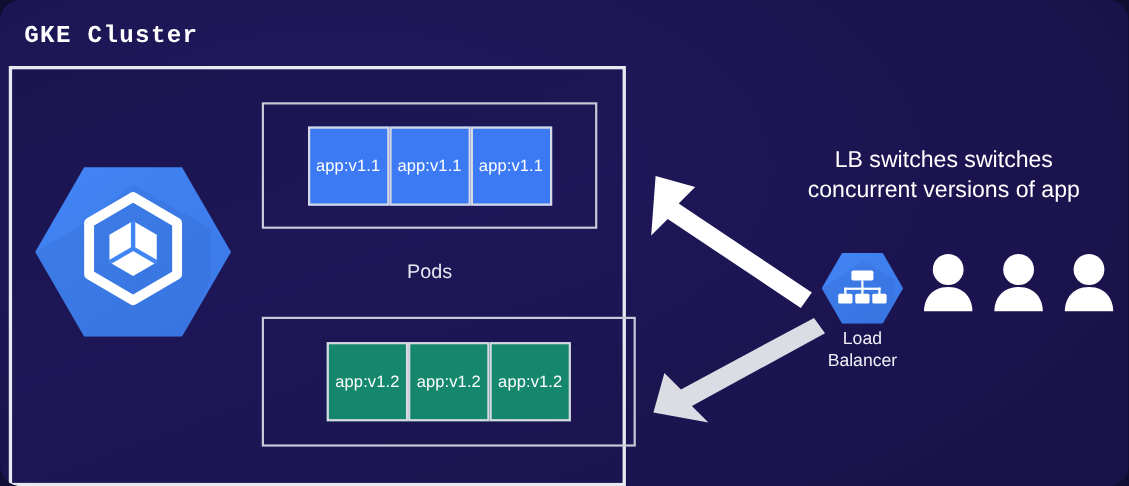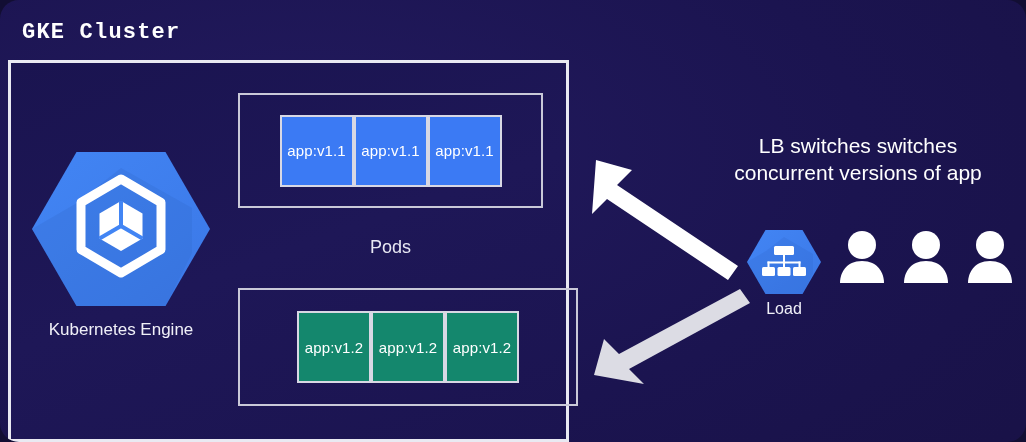--- a/index.html
+++ b/index.html
@@ -189,21 +189,20 @@
         <polygon points="44.5,4 133.5,4 178,81 133.5,158 44.5,158 0,81" fill="url(#gkeHexGrad)"></polygon>
         <polygon points="89,20 160,60 160,105 133.5,158 44.5,158 0,81 45,55" fill="#2f66c9" opacity="0.25"></polygon>
         <g transform="translate(89,78)">
           <polygon points="0,-47 40,-23.5 40,23.5 0,47 -40,23.5 -40,-23.5" fill="none" stroke="#ffffff" stroke-width="9" stroke-linejoin="round"></polygon>
           <polygon points="0,-25 21.5,-12.5 21.5,12.5 0,25 -21.5,12.5 -21.5,-12.5" fill="#ffffff"></polygon>
           <polyline points="0,-25 0,0 21.5,12.5" fill="none" stroke="#4285f4" stroke-width="4"></polyline>
           <polyline points="0,0 -21.5,12.5" fill="none" stroke="#4285f4" stroke-width="4"></polyline>
         </g>
       </svg>
     </div>
-    <div id="gke-label">Kubernetes Engine</div>
   </div>
 
   <div class="pods-group" id="pods-group-v1-1">
     <div class="pod blue">app:v1.1</div>
     <div class="pod blue">app:v1.1</div>
     <div class="pod blue">app:v1.1</div>
   </div>
 
   <div id="pods-caption">Pods</div>
 
@@ -248,20 +247,21 @@
           <rect x="36" y="33.5" width="2" height="6"></rect>
           <rect x="51.5" y="33.5" width="2" height="6"></rect>
           <rect x="15" y="39" width="13" height="9" rx="1.5"></rect>
           <rect x="30.5" y="39" width="13" height="9" rx="1.5"></rect>
           <rect x="46" y="39" width="13" height="9" rx="1.5"></rect>
         </g>
       </svg>
     </div>
     <div id="lb-label">
       <div>Load</div>
+      <div>Balancer</div>
     </div>
   </div>
 
   <div id="users-row">
     <svg width="48" height="54" viewBox="0 0 48 54" xmlns="http://www.w3.org/2000/svg">
       <circle cx="24" cy="14" r="14" fill="#ffffff"></circle>
       <path d="M24 30 C 8 30 2 42 2 52 L 46 52 C 46 42 40 30 24 30 Z" fill="#ffffff"></path>
     </svg>
     <svg width="48" height="54" viewBox="0 0 48 54" xmlns="http://www.w3.org/2000/svg">
       <circle cx="24" cy="14" r="14" fill="#ffffff"></circle>

